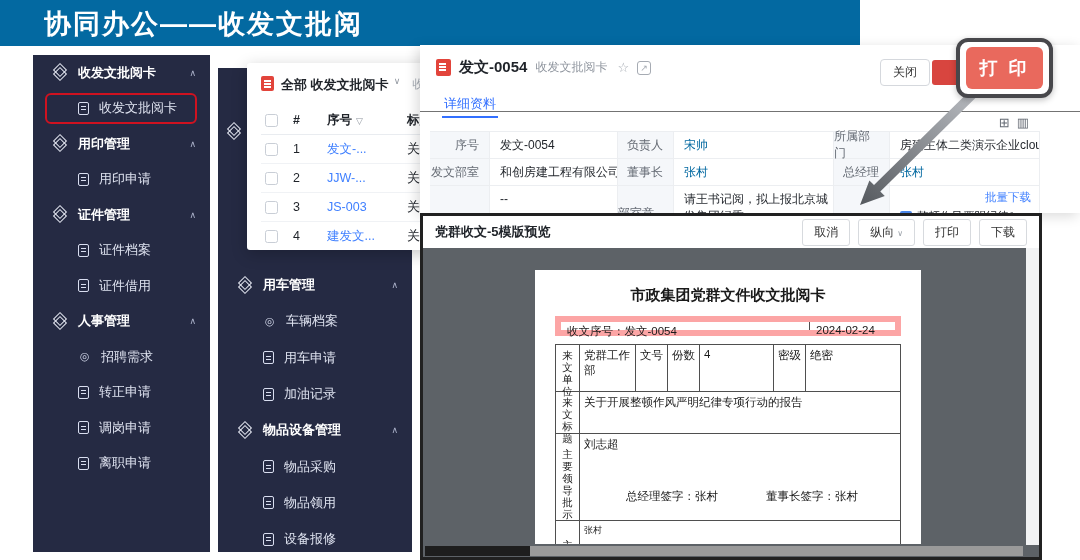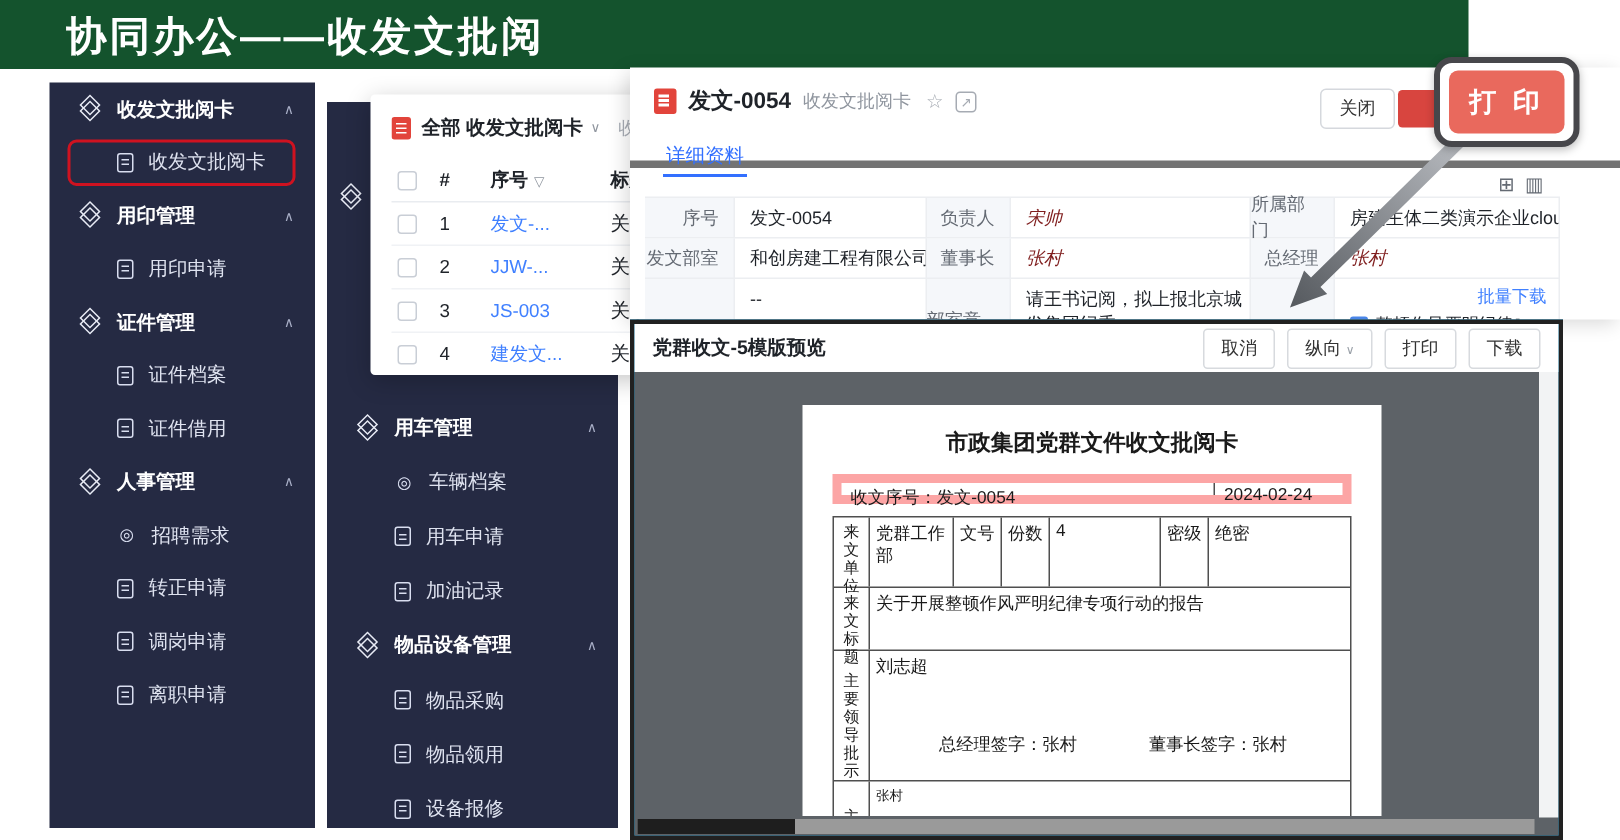--- a/index.html
+++ b/index.html
@@ -1,20 +1,20 @@
 <!DOCTYPE html>
 <html><head>
 <meta charset="utf-8">
 <style>
   * { margin:0; padding:0; box-sizing:border-box; }
   body { font-family:"Liberation Sans", sans-serif; background:#fff; }
   .stage { position:relative; width:1080px; height:560px; overflow:hidden; background:#fff; }
 
   
-  .banner { position:absolute; left:0; top:0; width:979px; height:46px; background:#14532d; z-index:1; }
+  .banner { position:absolute; left:0; top:0; width:860px; height:46px; background:#0369a1; z-index:1; }
   .banner-title { position:absolute; left:44px; top:6px; color:#fff; font-size:27px; font-weight:bold; letter-spacing:2px; }
 
   
   .panel { position:absolute; background:#252a43; z-index:2; }
   .panel1 { left:33px; top:55px; width:177px; height:497px; }
   .panel2 { left:218px; top:68px; width:194px; height:484px; }
   .nav { display:flex; flex-direction:column; }
   .nav-row { position:relative; height:35.5px; display:flex; align-items:center; color:#dfe3f0; font-size:13px; }
   .panel2 .nav-row { height:36.3px; }
   .nav-row.group { padding-left:20px; color:#fff; font-weight:bold; font-size:13px; }
@@ -32,21 +32,21 @@
   
   .doc { position:relative; width:11px; height:13px; flex:0 0 11px; border:1.3px solid #d9def0; border-radius:2px; }
   .doc::before { content:""; position:absolute; left:2px; top:3.5px; width:4.5px; height:1.2px; background:#d9def0;
       box-shadow:0 3px 0 #d9def0; }
   .glyph-icon { width:13px; flex:0 0 13px; text-align:center; font-size:11px; color:#d9def0; }
   .stray-layers { position:absolute; left:9px; top:56px; }
 
   
   .win-list { position:absolute; left:247px; top:63px; width:298px; height:187px; background:#fff;
       border-radius:3px; box-shadow:0 4px 16px rgba(0,0,0,.22); z-index:3; padding:13px 0 0 14px; overflow:hidden; }
-  .lw-head { display:flex; align-items:center; white-space:nowrap; overflow:hidden; }
+  .lw-head { display:flex; white-space:nowrap; overflow:hidden; }
   .rdoc { position:relative; width:13px; height:15px; background:#e2443b; border-radius:2px; flex:0 0 13px; }
   .rdoc::before { content:""; position:absolute; left:3px; top:4px; width:7px; height:1.5px; background:#fff;
       box-shadow:0 3px 0 #fff, 0 6px 0 #fff; }
   .lw-title { margin-left:7px; font-size:13px; font-weight:bold; color:#1f2329; }
   .lw-caret { margin-left:5px; font-size:9px; color:#8f959e; }
   .lw-tab2 { margin-left:12px; font-size:12px; color:#a8adb5; }
   .lw-table { margin-top:12px; }
   .lw-row { display:grid; grid-template-columns:32px 34px 80px 1fr; align-items:center; height:29px;
       border-bottom:1px solid #f0f2f5; font-size:12.5px; color:#1f2329; }
   .lw-row.header { font-weight:bold; border-bottom:1px solid #e9ecf0; }
@@ -61,43 +61,43 @@
   .dw-head { position:absolute; left:16px; top:13px; display:flex; align-items:center; }
   .rdoc.big { width:15px; height:17px; flex:0 0 15px; }
   .dw-title { margin-left:8px; font-size:15px; font-weight:bold; color:#1f2329; }
   .dw-sub { margin-left:8px; font-size:12px; color:#8f959e; }
   .dw-star { margin-left:10px; font-size:13px; color:#a6abb3; }
   .dw-ext { margin-left:8px; width:14px; height:14px; border:1px solid #a6abb3; border-radius:3px;
       font-size:9px; color:#a6abb3; text-align:center; line-height:12px; }
   .btn-close { position:absolute; right:150px; top:14px; padding:4px 12px; font-size:12px; color:#333;
       background:#fff; border:1px solid #d5d8dd; border-radius:4px; }
   .btn-red-hidden { position:absolute; right:116px; top:15px; width:32px; height:25px; background:#d8453f; border-radius:3px; }
-  .dw-tabbar { position:absolute; left:0; right:0; top:50px; height:17px; border-bottom:5px solid #737373; }
+  .dw-tabbar { position:absolute; left:0; right:0; top:50px; height:17px; border-bottom:1px solid #737373; }
   .dw-tab { position:absolute; left:24px; top:0; font-size:13px; color:#3370ff; }
   .dw-tab::after { content:""; position:absolute; left:-2px; right:-2px; bottom:-5px; height:2px; background:#3370ff; }
   .view-icons { position:absolute; right:44px; top:70px; font-size:13px; color:#646a73; letter-spacing:7px; }
   .form { position:absolute; left:10px; top:86px; width:610px; display:grid;
       grid-template-columns:60px 128px 56px 160px 56px 150px; grid-template-rows:27px 27px 72px;
       font-size:12px; border-top:1px solid #eceef1; }
   .fl { background:#f5f7fa; color:#646a73; display:flex; align-items:center; justify-content:flex-end;
       padding-right:10px; border-bottom:1px solid #eceef1; border-right:1px solid #eceef1; }
   .fv { display:flex; align-items:center; padding-left:10px; border-bottom:1px solid #eceef1;
       border-right:1px solid #eceef1; color:#1f2329; white-space:nowrap; overflow:hidden; }
   .fv.wrap { white-space:normal; align-items:flex-start; padding-top:5px; line-height:1.4; }
-  .lk { color:#7f1d1d;font-style:italic; }
+  .lk { color:#0369a1; }
   .fv.attach { position:relative; white-space:normal; }
   .batch { position:absolute; right:8px; top:4px; font-size:11.5px; color:#4080ff; }
   .file-line { position:absolute; left:10px; right:26px; top:23px; display:flex; align-items:center; gap:5px; }
   .ficon { width:12px; height:12px; background:#4a86e8; border-radius:2px; flex:0 0 12px; }
   .fname { font-size:11.5px; color:#1f2329; white-space:nowrap; overflow:hidden; }
   .dl-icon { position:absolute; right:8px; top:25px; font-size:11px; color:#8f959e; border-bottom:1.5px solid #8f959e;
       line-height:11px; }
 
   
-  .modal { position:absolute; left:420px; top:213px; width:622px; height:347px; background:#0ea5e9;
+  .modal { position:absolute; left:420px; top:213px; width:622px; height:347px; background:#ec4899;
       border:3px solid #212121; z-index:5; }
   .m-head { height:32px; display:flex; align-items:center; padding:0 12px; background:#fff; }
   .m-title { flex:1; font-size:13px; font-weight:bold; color:#1f2329; }
   .m-btn { margin-left:8px; padding:4px 11px; font-size:12px; color:#333; background:#fff;
       border:1px solid #d7dade; border-radius:3px; white-space:nowrap; }
   .m-btn .sm-caret { font-size:8px; color:#9aa0a8; margin-left:3px; }
   .m-body { position:absolute; left:0; right:0; top:32px; bottom:0; background:#5d6267; overflow:hidden; }
   .m-gutter { position:absolute; right:0; top:0; bottom:12px; width:13px; background:#f2f3f4; }
   .m-htrack { position:absolute; left:2px; right:16px; bottom:1px; height:10px; background:#9a9a9a; }
   .m-hthumb { position:absolute; left:0; top:0; height:10px; width:105px; background:#1e1e1e; }

